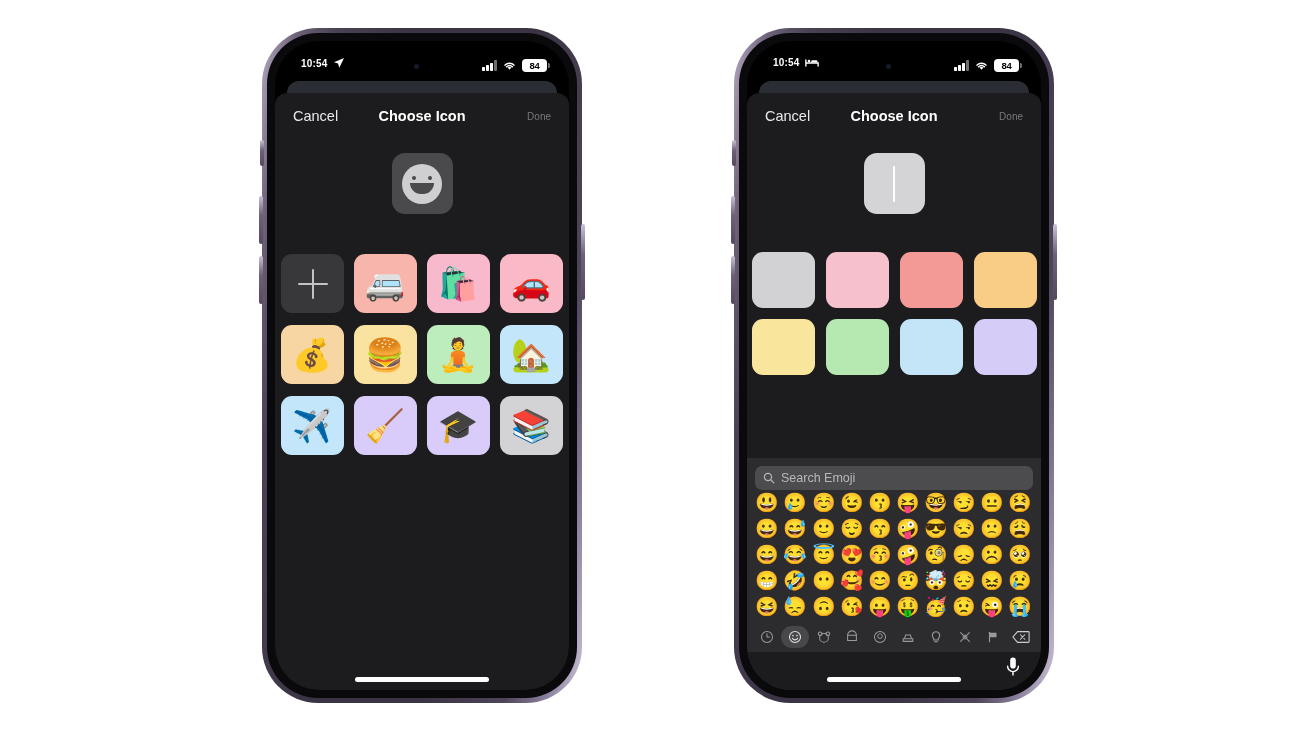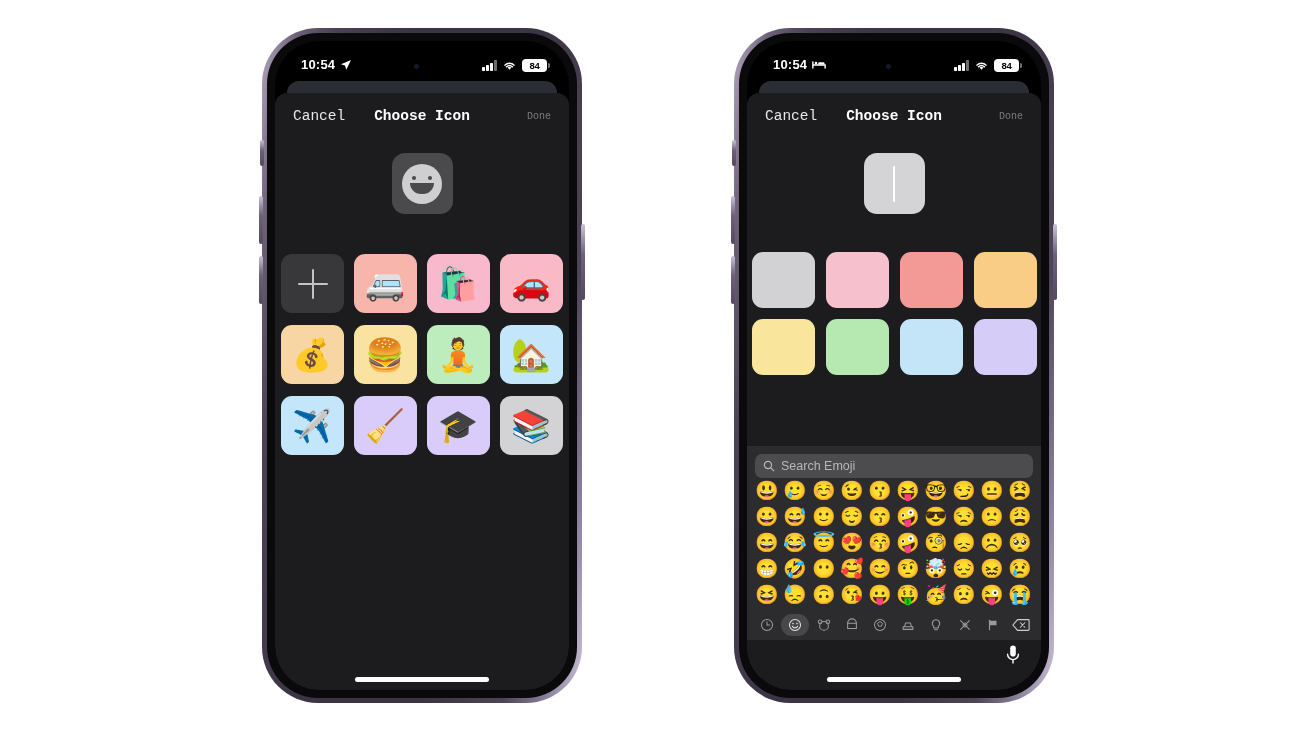--- a/index.html
+++ b/index.html
@@ -65,21 +65,21 @@
   .statusbar {
     position: relative;
     height: 46px;
     color: #ffffff;
     z-index: 6;
   }
   .sb-time {
     position: absolute;
     left: 26px;
     top: 16px;
-    font-size: 13px;
+    font-size: 10px;
     font-weight: bold;
     letter-spacing: 0.2px;
     display: flex;
     align-items: center;
     gap: 5px;
   }
   .sb-right {
     position: absolute;
     right: 22px;
     top: 18px;
@@ -145,21 +145,20 @@
     border-radius: 12px 12px 0 0;
     z-index: 2;
     overflow: hidden;
   }
   .navbar {
     position: relative;
     height: 46px;
     display: flex;
     align-items: center;
     padding: 0 18px;
-    font-family: Liberation Mono, monospace;
   }
   .nav-cancel {
     color: #e8e8ea;
     font-size: 14.5px;
   }
   .nav-title {
     position: absolute;
     left: 0; right: 0;
     text-align: center;
     color: #ffffff;
@@ -269,21 +268,21 @@
   .swatch {
     width: 63px;
     height: 56px;
     border-radius: 11px;
   }
 
   
   .keyboard {
     position: absolute;
     left: 0; right: 0;
-    bottom: 12px;
+    bottom: 0;
     background: #2c2c2e;
     z-index: 4;
   }
   .kb-search-wrap { padding: 8px 8px 0 8px; }
   .kb-search {
     height: 24px;
     border-radius: 7px;
     background: #4c4c4f;
     display: flex;
     align-items: center;

